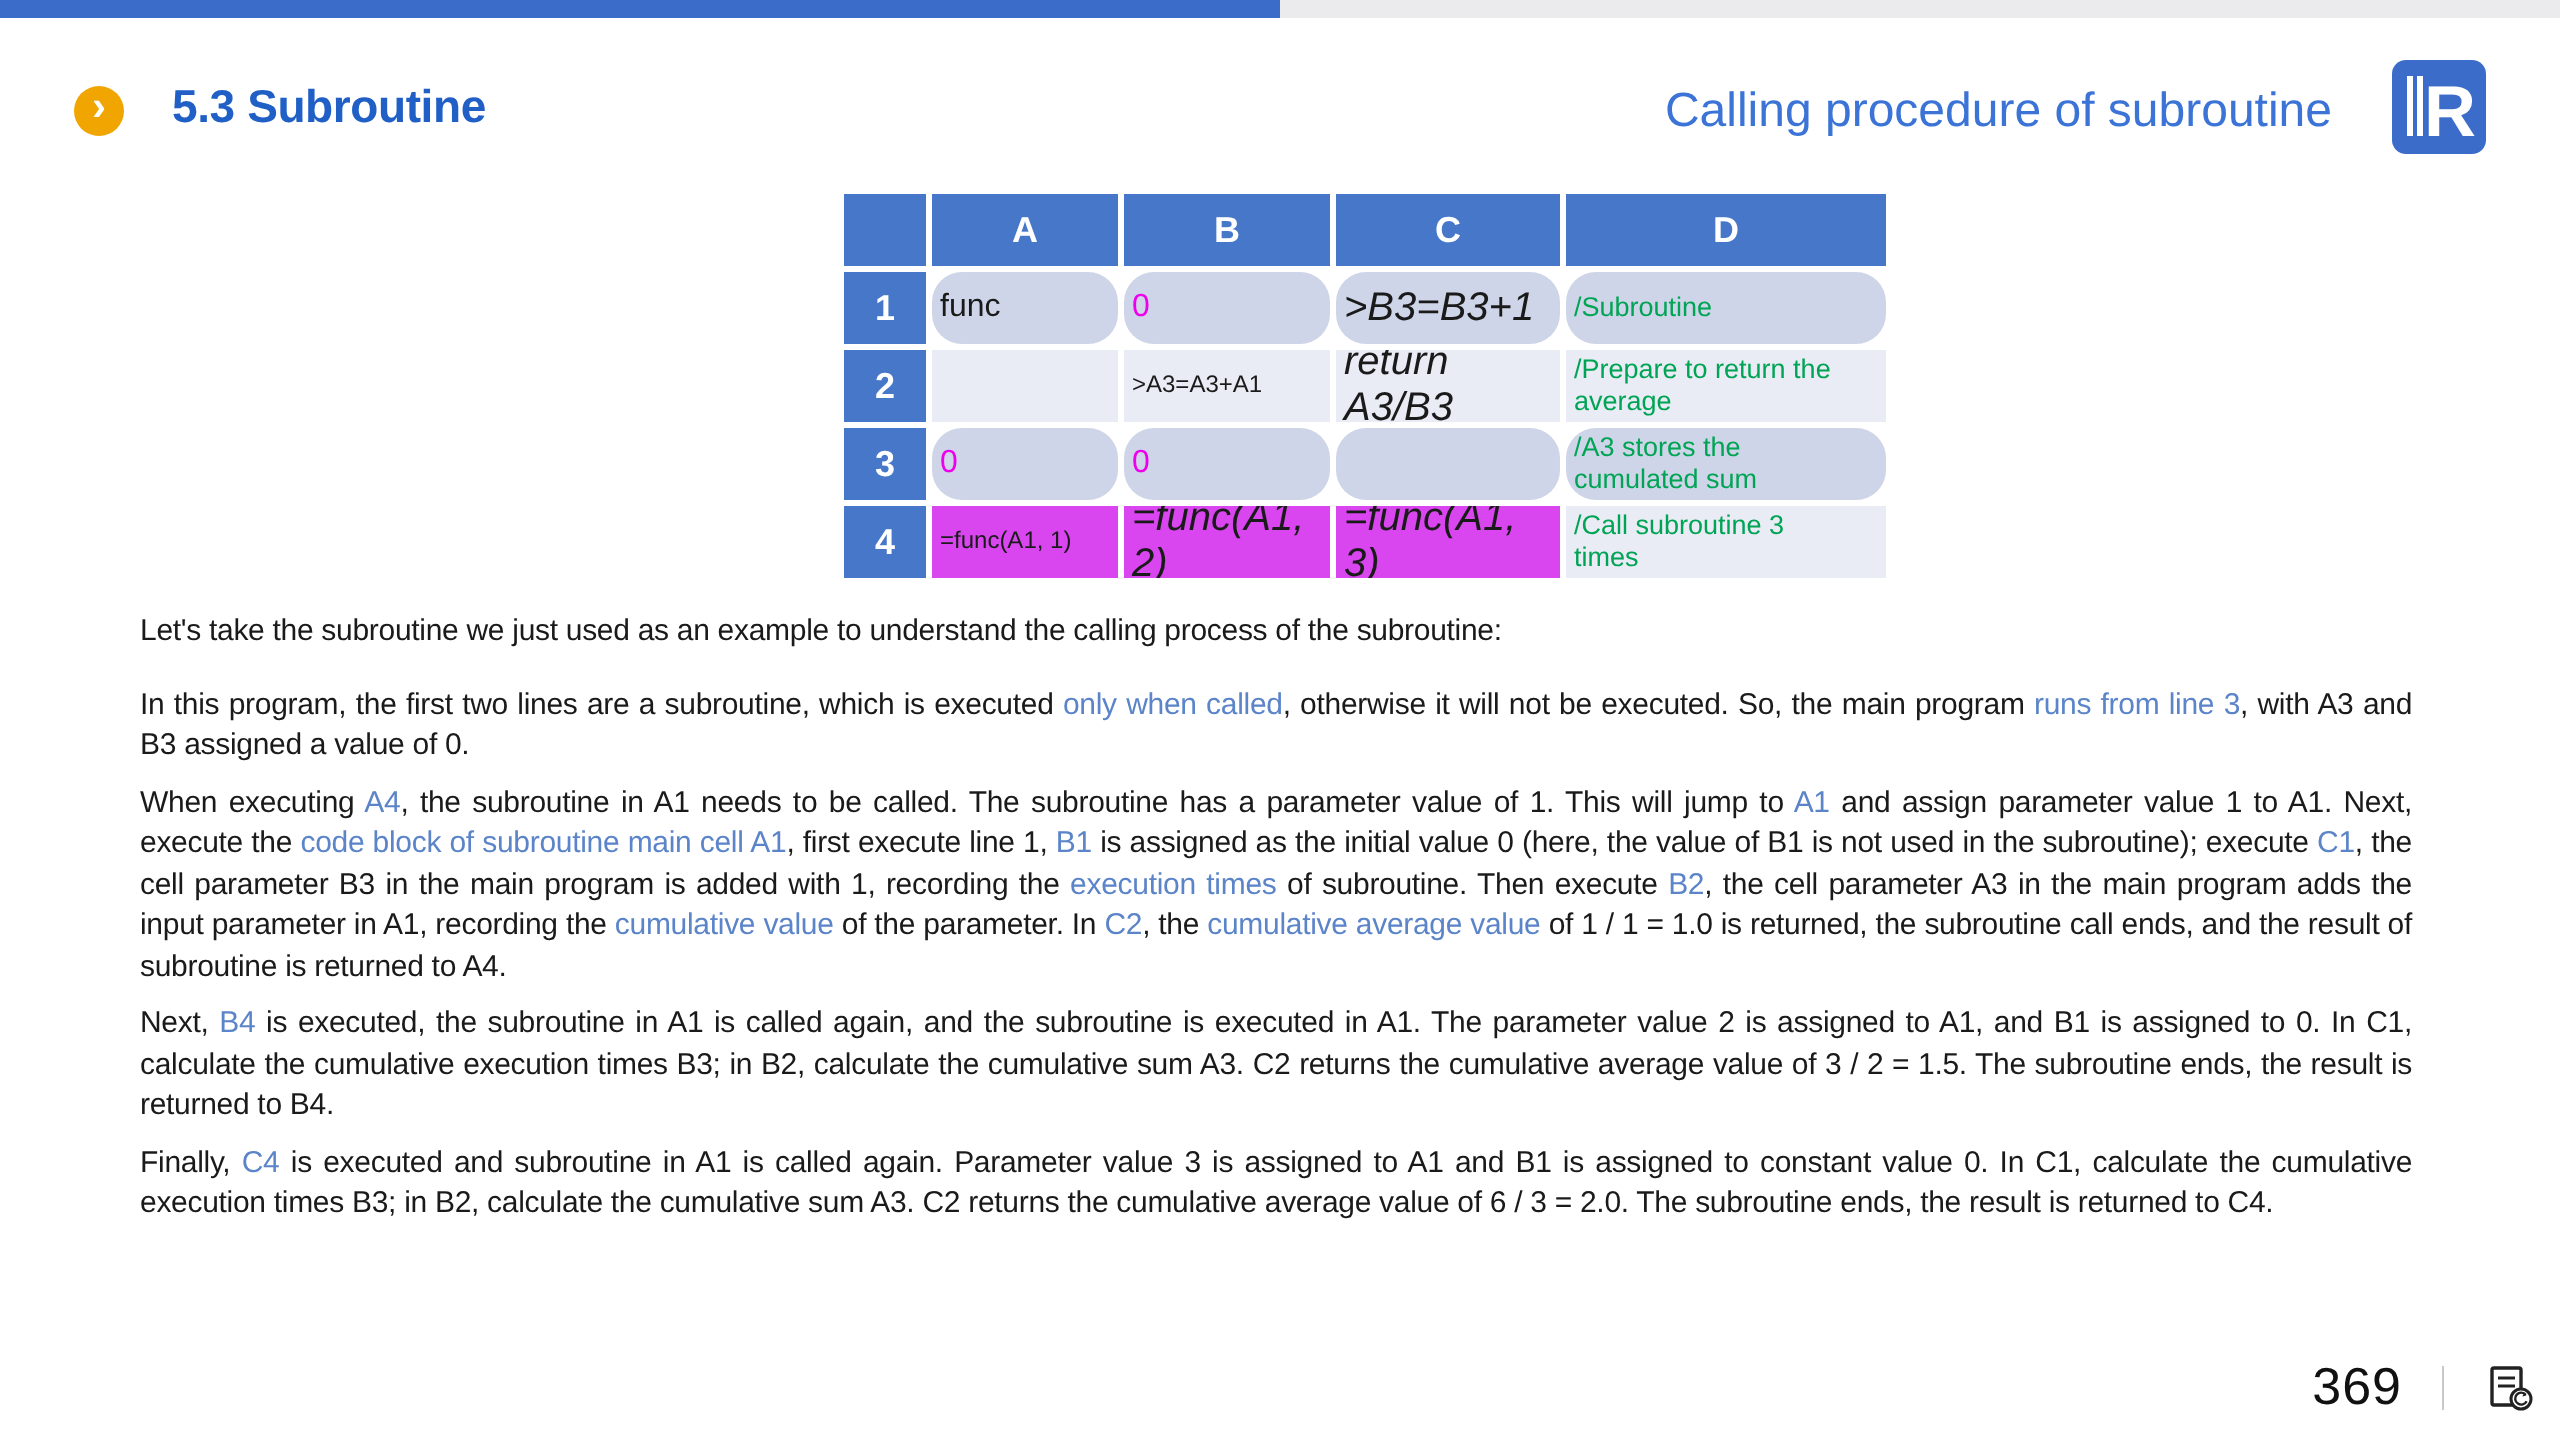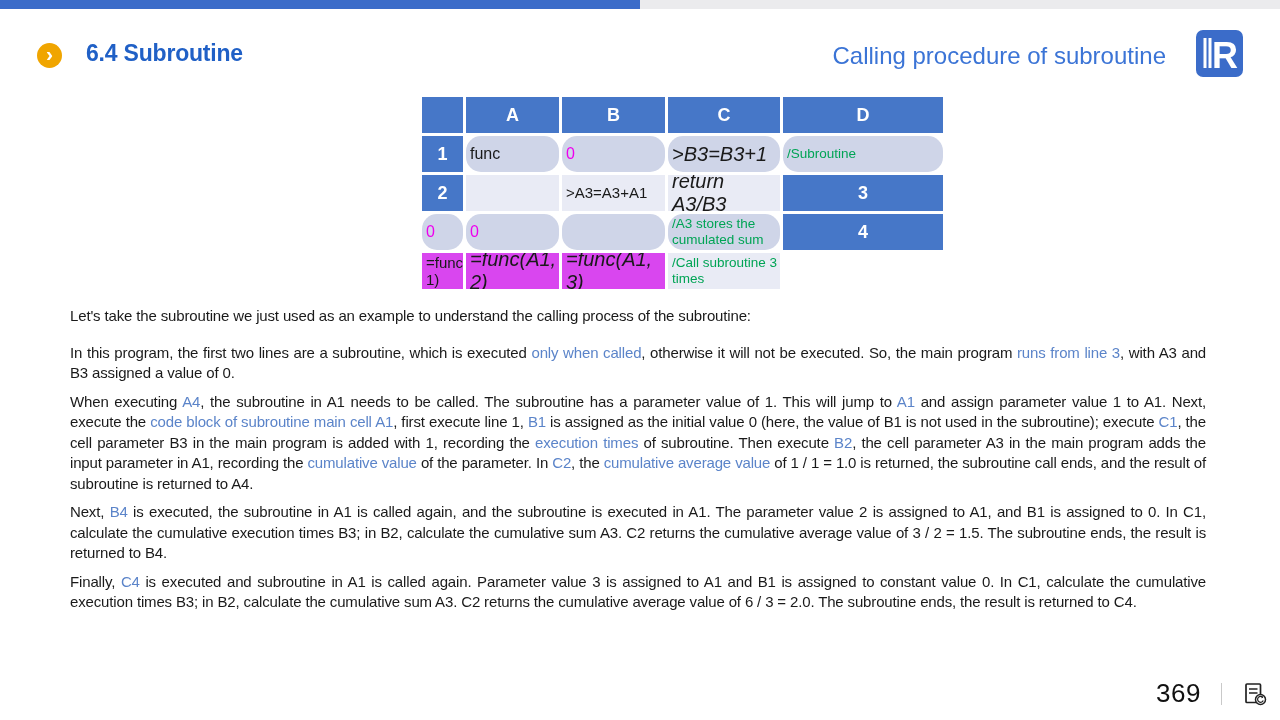--- a/index.html
+++ b/index.html
@@ -53,21 +53,21 @@
     padding-left: 4px; line-height: 1.15;
     white-space: pre-line; overflow: hidden;
   }
   .odd  { background: #CFD5E8; border-radius: 15px; }
   .even { background: #E9EBF5; }
   .bg-yellow { background: #d946ef; }
   .c-ink { color: #1a1a1a; }
   .c-magenta { color: #EE00EE; }
   .c-green { color: #00A455; }
   .sz-xs { font-size: 13.5px; }
-  .sz-sm { font-size: 15px; }
+  .sz-sm { font-size: 12px; }
   .sz-md { font-size: 16px; }
   .sz-lg { font-size: 20px; font-style: italic; }
 
   
   .content {
     position: absolute; left: 70px; top: 306px; width: 1136px;
     color: #1a1a1a; font-size: 15px; line-height: 20.5px;
     letter-spacing: -0.15px; text-align: justify;
   }
   .content p { margin: 0 0 8px 0; }
@@ -84,21 +84,21 @@
   .docbtn { display: flex; align-items: center; cursor: pointer; background: none; border: none; padding: 0; }
 </style>
 </head>
 <body>
 
 <div class="topbar">
   <div class="topbar-blue"></div>
 </div>
 
 <div class="chev-circle">›</div>
-<h1 class="title">6.4 Subroutine</h1>
+<h1 class="title">5.3 Subroutine</h1>
 <div class="subtitle">Calling procedure of subroutine</div>
 
 <svg class="logo" width="47" height="47" viewBox="0 0 47 47" xmlns="http://www.w3.org/2000/svg">
   <rect x="0" y="0" width="47" height="47" rx="7" fill="#3B6CC9"></rect>
   <rect x="7.5" y="8" width="3" height="30" fill="#ffffff"></rect>
   <rect x="12.5" y="8" width="3" height="30" fill="#ffffff"></rect>
   <text x="16" y="38" font-family="Liberation Sans, sans-serif" font-weight="bold" font-size="36" fill="#ffffff">R</text>
 </svg>
 
 <section class="sheet">
@@ -109,20 +109,22 @@
     <div class="hdrcell">D</div>
     <div class="hdrcell">1</div>
     <div class="datacell odd sz-md c-ink">func</div>
     <div class="datacell odd sz-md c-magenta">0</div>
     <div class="datacell odd sz-lg c-ink">&gt;B3=B3+1</div>
     <div class="datacell odd sz-xs c-green">/Subroutine</div>
     <div class="hdrcell">2</div>
     <div class="datacell even sz-md c-ink"></div>
     <div class="datacell even sz-sm c-ink">&gt;A3=A3+A1</div>
     <div class="datacell even sz-lg c-ink">return A3/B3</div>
+    <div class="datacell even sz-xs c-green">/Prepare to return the
+average</div>
     <div class="hdrcell">3</div>
     <div class="datacell odd sz-md c-magenta">0</div>
     <div class="datacell odd sz-md c-magenta">0</div>
     <div class="datacell odd sz-md c-ink"></div>
     <div class="datacell odd sz-xs c-green">/A3 stores the
 cumulated sum</div>
     <div class="hdrcell">4</div>
     <div class="datacell even sz-sm c-ink bg-yellow">=func(A1, 1)</div>
     <div class="datacell even sz-lg c-ink bg-yellow">=func(A1, 2)</div>
     <div class="datacell even sz-lg c-ink bg-yellow">=func(A1, 3)</div>

